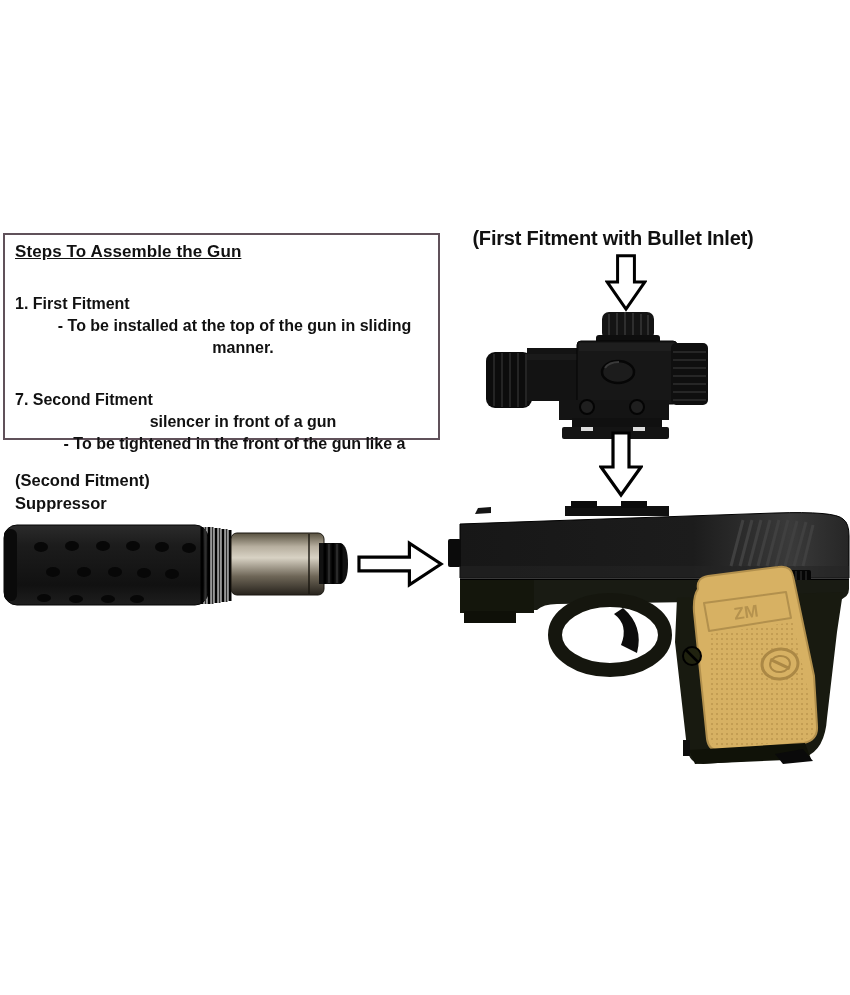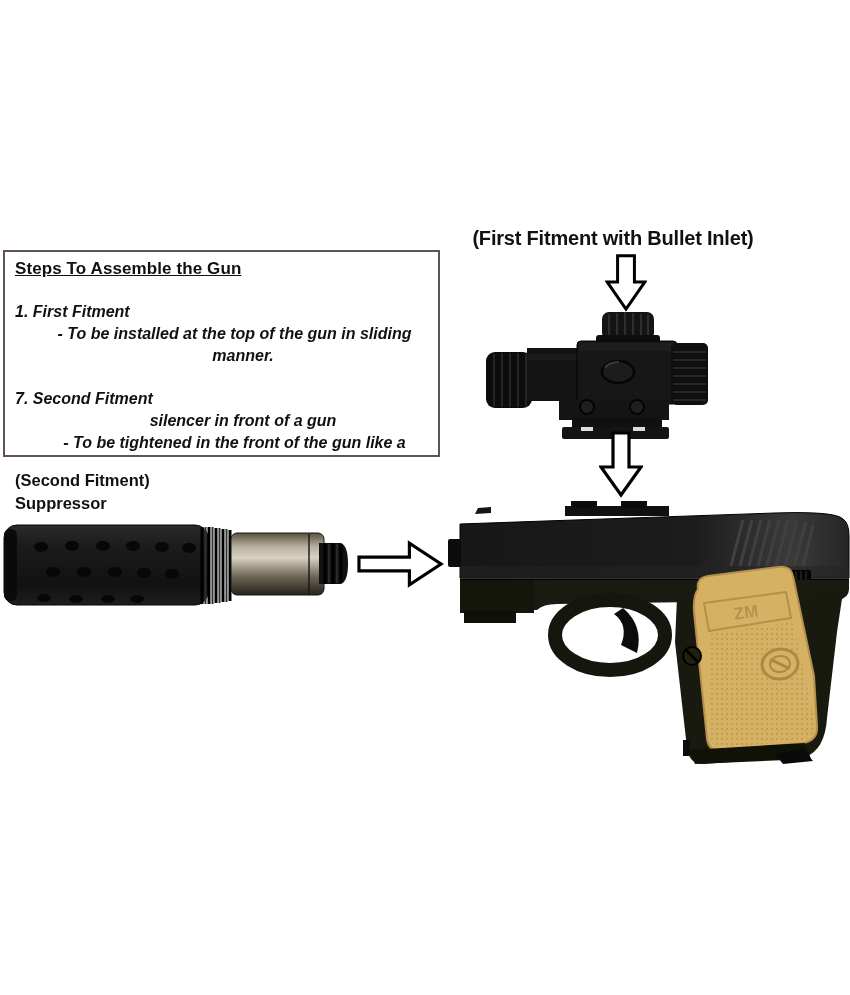--- a/index.html
+++ b/index.html
@@ -5,29 +5,29 @@
   html,body{margin:0;padding:0;}
   body{
     width:850px;height:995px;background:#ffffff;
     font-family:"Liberation Sans", sans-serif;color:#111;
     position:relative;overflow:hidden;
   }
   .abs{position:absolute;}
 
   
   .ibox{
-    left:3px;top:250px;width:437px;height:207px;
+    left:3px;top:233px;width:437px;height:207px;
     border:2px solid #60515a;box-sizing:border-box;
     padding:6px 6px 0 10px;background:#fff;
   }
   .ibox-title{
     font-size:17px;font-weight:700;text-decoration:underline;
     letter-spacing:.1px;line-height:22px;
   }
-  .step{margin-top:21px;font-style:italic;}
+  .step{margin-top:30px;}
   .step:first-of-type{margin-top:23px;}
   .step-label{font-size:16px;font-weight:700;line-height:22px;}
   .step-line{font-size:16px;font-weight:700;line-height:22px;padding-left:22px;white-space:nowrap;text-align:center;}
   .step-line.cont{padding-left:39px;}
 
   
   .fit1-label{
     left:455px;top:227px;width:316px;text-align:center;
     font-size:20px;font-weight:700;letter-spacing:-.2px;line-height:22px;
   }

